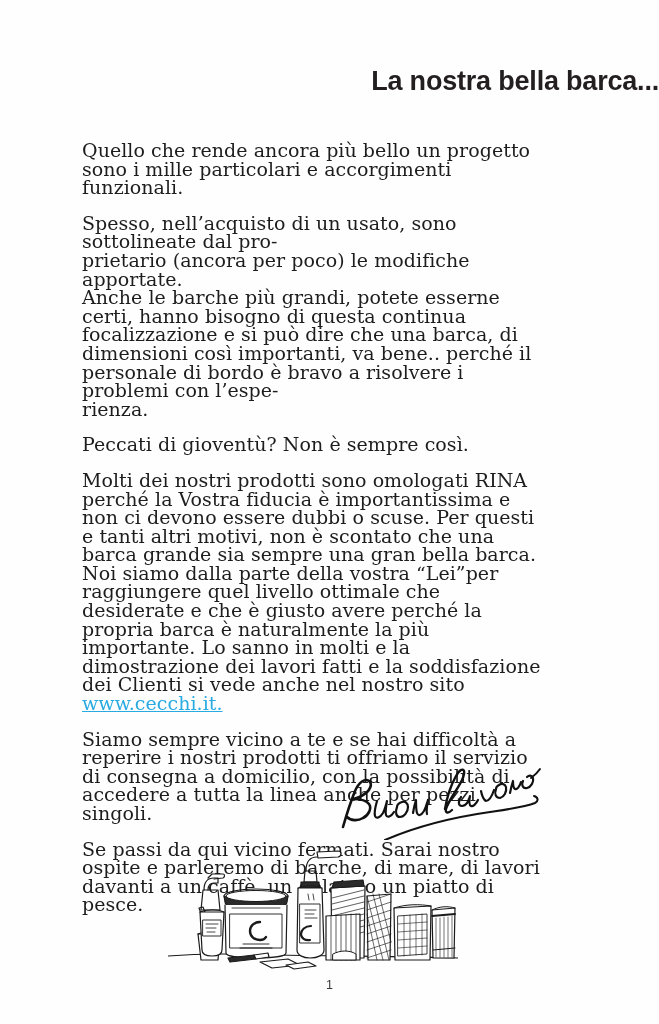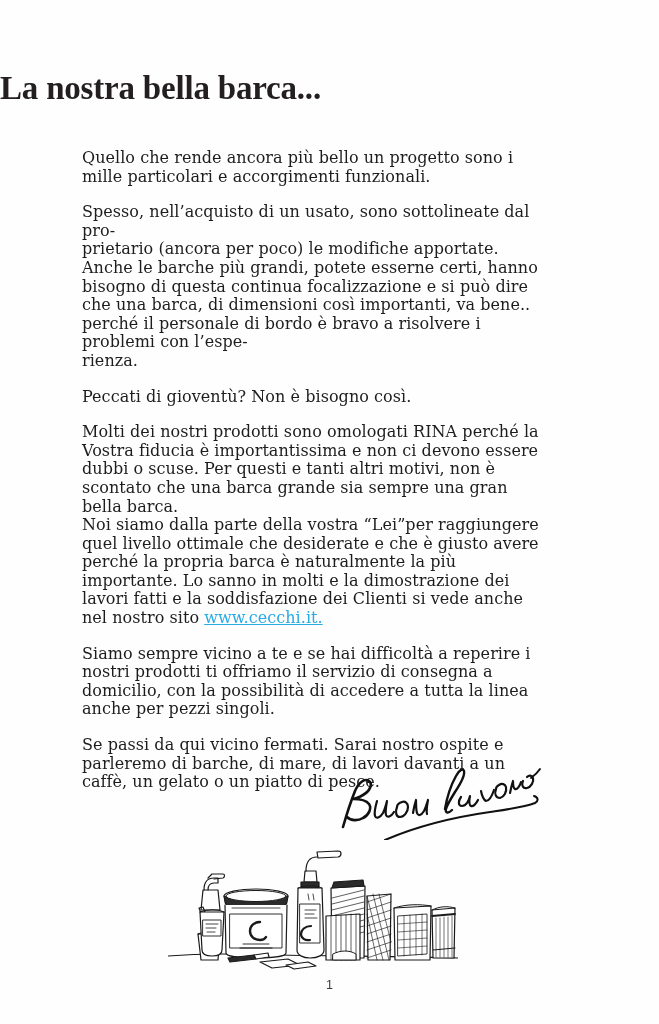--- a/index.html
+++ b/index.html
@@ -19,36 +19,36 @@
   .page {
     position: absolute;
     inset: 0;
     background: #fefefe;
   }
   .page-title {
     position: absolute;
     left: 0;
     right: 0;
     top: 48px;
-    text-align: left;
-    font-family: Liberation Serif, serif;
+    text-align: right;
+    font-family: Liberation Sans, sans-serif;
     font-weight: bold;
-    font-size: 33px;
+    font-size: 27px;
     letter-spacing: -0.2px;
     color: #231f20;
   }
   .body-col {
     position: absolute;
     left: 82px;
     top: 141px;
     width: 464px;
   }
   p.para {
-    margin: 8px 0 17px 0;
-    font-size: 16px;
+    margin: 0 0 17px 0;
+    font-size: 19px;
     line-height: 18.6px;
     color: #1d1d1d;
     white-space: pre-wrap;
     letter-spacing: 0.05px;
   }
   p.para:last-child { margin-bottom: 0; }
   .link {
     color: #29abe2;
   }
   .signature {
@@ -87,21 +87,21 @@
 
     <p class="para">Quello che rende ancora più bello un progetto sono i mille particolari e accorgimenti funzionali.</p>
 
     <p class="para">Spesso, nell’acquisto di un usato, sono sottolineate dal pro-
 prietario (ancora per poco) le modifiche apportate.
 Anche le barche più grandi, potete esserne certi, hanno bisogno di questa continua focalizzazione e si può dire che una barca, di dimensioni così importanti, va bene.. perché il personale di bordo è bravo a risolvere i problemi con l’espe-
 rienza.</p>
 
 
 
-    <p class="para">Peccati di gioventù? Non è bisogno così.</p>
+    <p class="para">Peccati di gioventù? Non è sempre così.</p>
 
     <p class="para"><span>Molti dei nostri prodotti sono omologati RINA perché la Vostra fiducia è importantissima e non ci devono essere dubbi o scuse. Per questi e tanti altri motivi, non è scontato che una barca grande sia sempre una gran bella barca.
 Noi siamo dalla parte della vostra “Lei”per raggiungere quel livello ottimale che desiderate e che è giusto avere perché la propria barca è naturalmente la più importante. Lo sanno in molti e la dimostrazione dei lavori fatti e la soddisfazione dei Clienti si vede anche nel nostro sito </span><a class="link" href="#">www.cecchi.it.</a></p>
 
     <p class="para">Siamo sempre vicino a te e se hai difficoltà a reperire i nostri prodotti ti offriamo il servizio di consegna a domicilio, con la possibilità di accedere a tutta la linea anche per pezzi singoli.</p>
 
     <p class="para">Se passi da qui vicino fermati. Sarai nostro ospite e parleremo di barche, di mare, di lavori davanti a un caffè, un gelato o un piatto di pesce.</p>
 
   </div>
 

